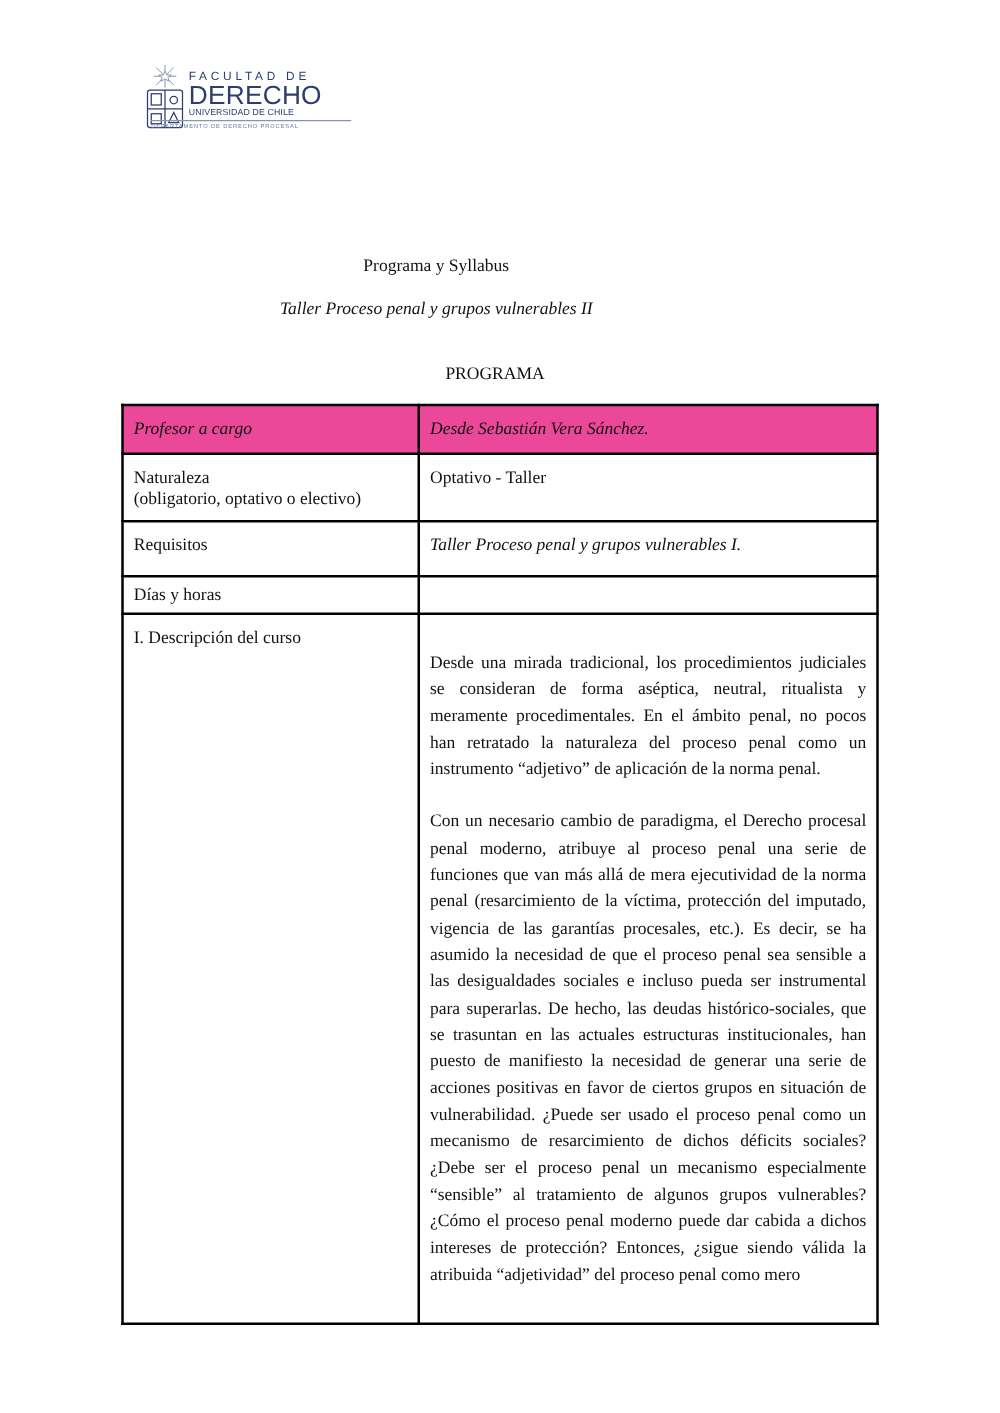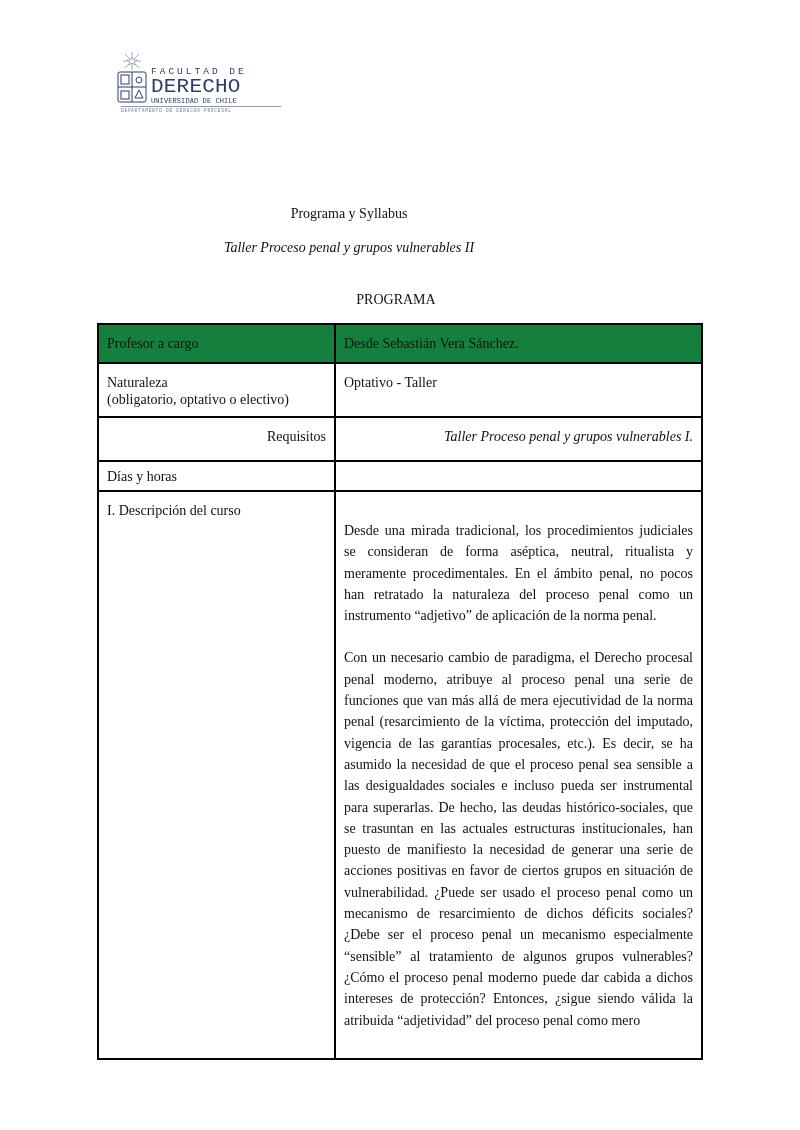--- a/index.html
+++ b/index.html
@@ -1,34 +1,34 @@
 <!DOCTYPE html>
 <html><head>
 <meta charset="utf-8">
 <style>
   html, body { margin: 0; padding: 0; background: #ffffff; }
   body { width: 800px; height: 1130px; position: relative; overflow: hidden;
          font-family: "Liberation Serif", "DejaVu Serif", serif; color: #111; }
   .logo { position: absolute; left: 115px; top: 50px; width: 160px; height: 70px; }
   .logo-emblem { position: absolute; left: 0; top: 0; width: 34px; height: 66px; }
-  .logo-text { position: absolute; left: 36px; top: 16px; color: #2c3d6e; font-family: Liberation Mono, monospace; }
+  .logo-text { position: absolute; left: 36px; top: 6px; color: #2c3d6e; font-family: Liberation Sans, sans-serif; }
   .logo-l1 { font-size: 9.5px; letter-spacing: 3px; line-height: 11px; }
   .logo-l2 { font-size: 21px; line-height: 20px; letter-spacing: 0.2px; }
   .logo-l3 { font-size: 7px; line-height: 8px; letter-spacing: 0.1px; }
   .logo-l4 { position: absolute; left: -30px; top: 40px; width: 160px; font-size: 4.6px; letter-spacing: 0.7px; color: #6d7a99; border-top: 1px solid #8b95b0; padding-top: 1px; white-space: nowrap; }
   .title { position: absolute; left: 0; width: 698px; text-align: center; font-size: 14px; }
   .t1 { top: 206px; }
   .t2 { top: 240px; font-style: italic; }
   .t3 { top: 292px; font-size: 14px; padding-left: 47px; }
   table.prog { position: absolute; left: 97px; top: 323px; width: 606px; border-collapse: collapse; font-size: 14px; }
   table.prog td { border: 2px solid #000; vertical-align: top; padding: 10px 8px 6px 8px; line-height: 17px; }
   table.prog td.left { width: 219px; }
-  tr.head td { background: #15803d; height: 21px; }
+  tr.head td { background: #ec4899; height: 21px; font-style: italic; }
   tr.r-nat td { height: 36px; }
-  tr.r-req td { height: 26px; text-align: right; }
+  tr.r-req td { height: 26px; }
   tr.r-cred td, tr.r-dias td { height: 13px; padding-top: 6px; padding-bottom: 5px; }
   tr.r-desc td { height: 488px; }
   td.last-right { padding-right: 6px; }
   .desc { padding-top: 18px; text-align: justify; font-size: 14px; line-height: 21.3px; font-family: Liberation Serif, serif; }
   .desc p { margin: 0 0 21px 0; }
   .italic { font-style: italic; }
 </style>
 </head>
 <body>
 

